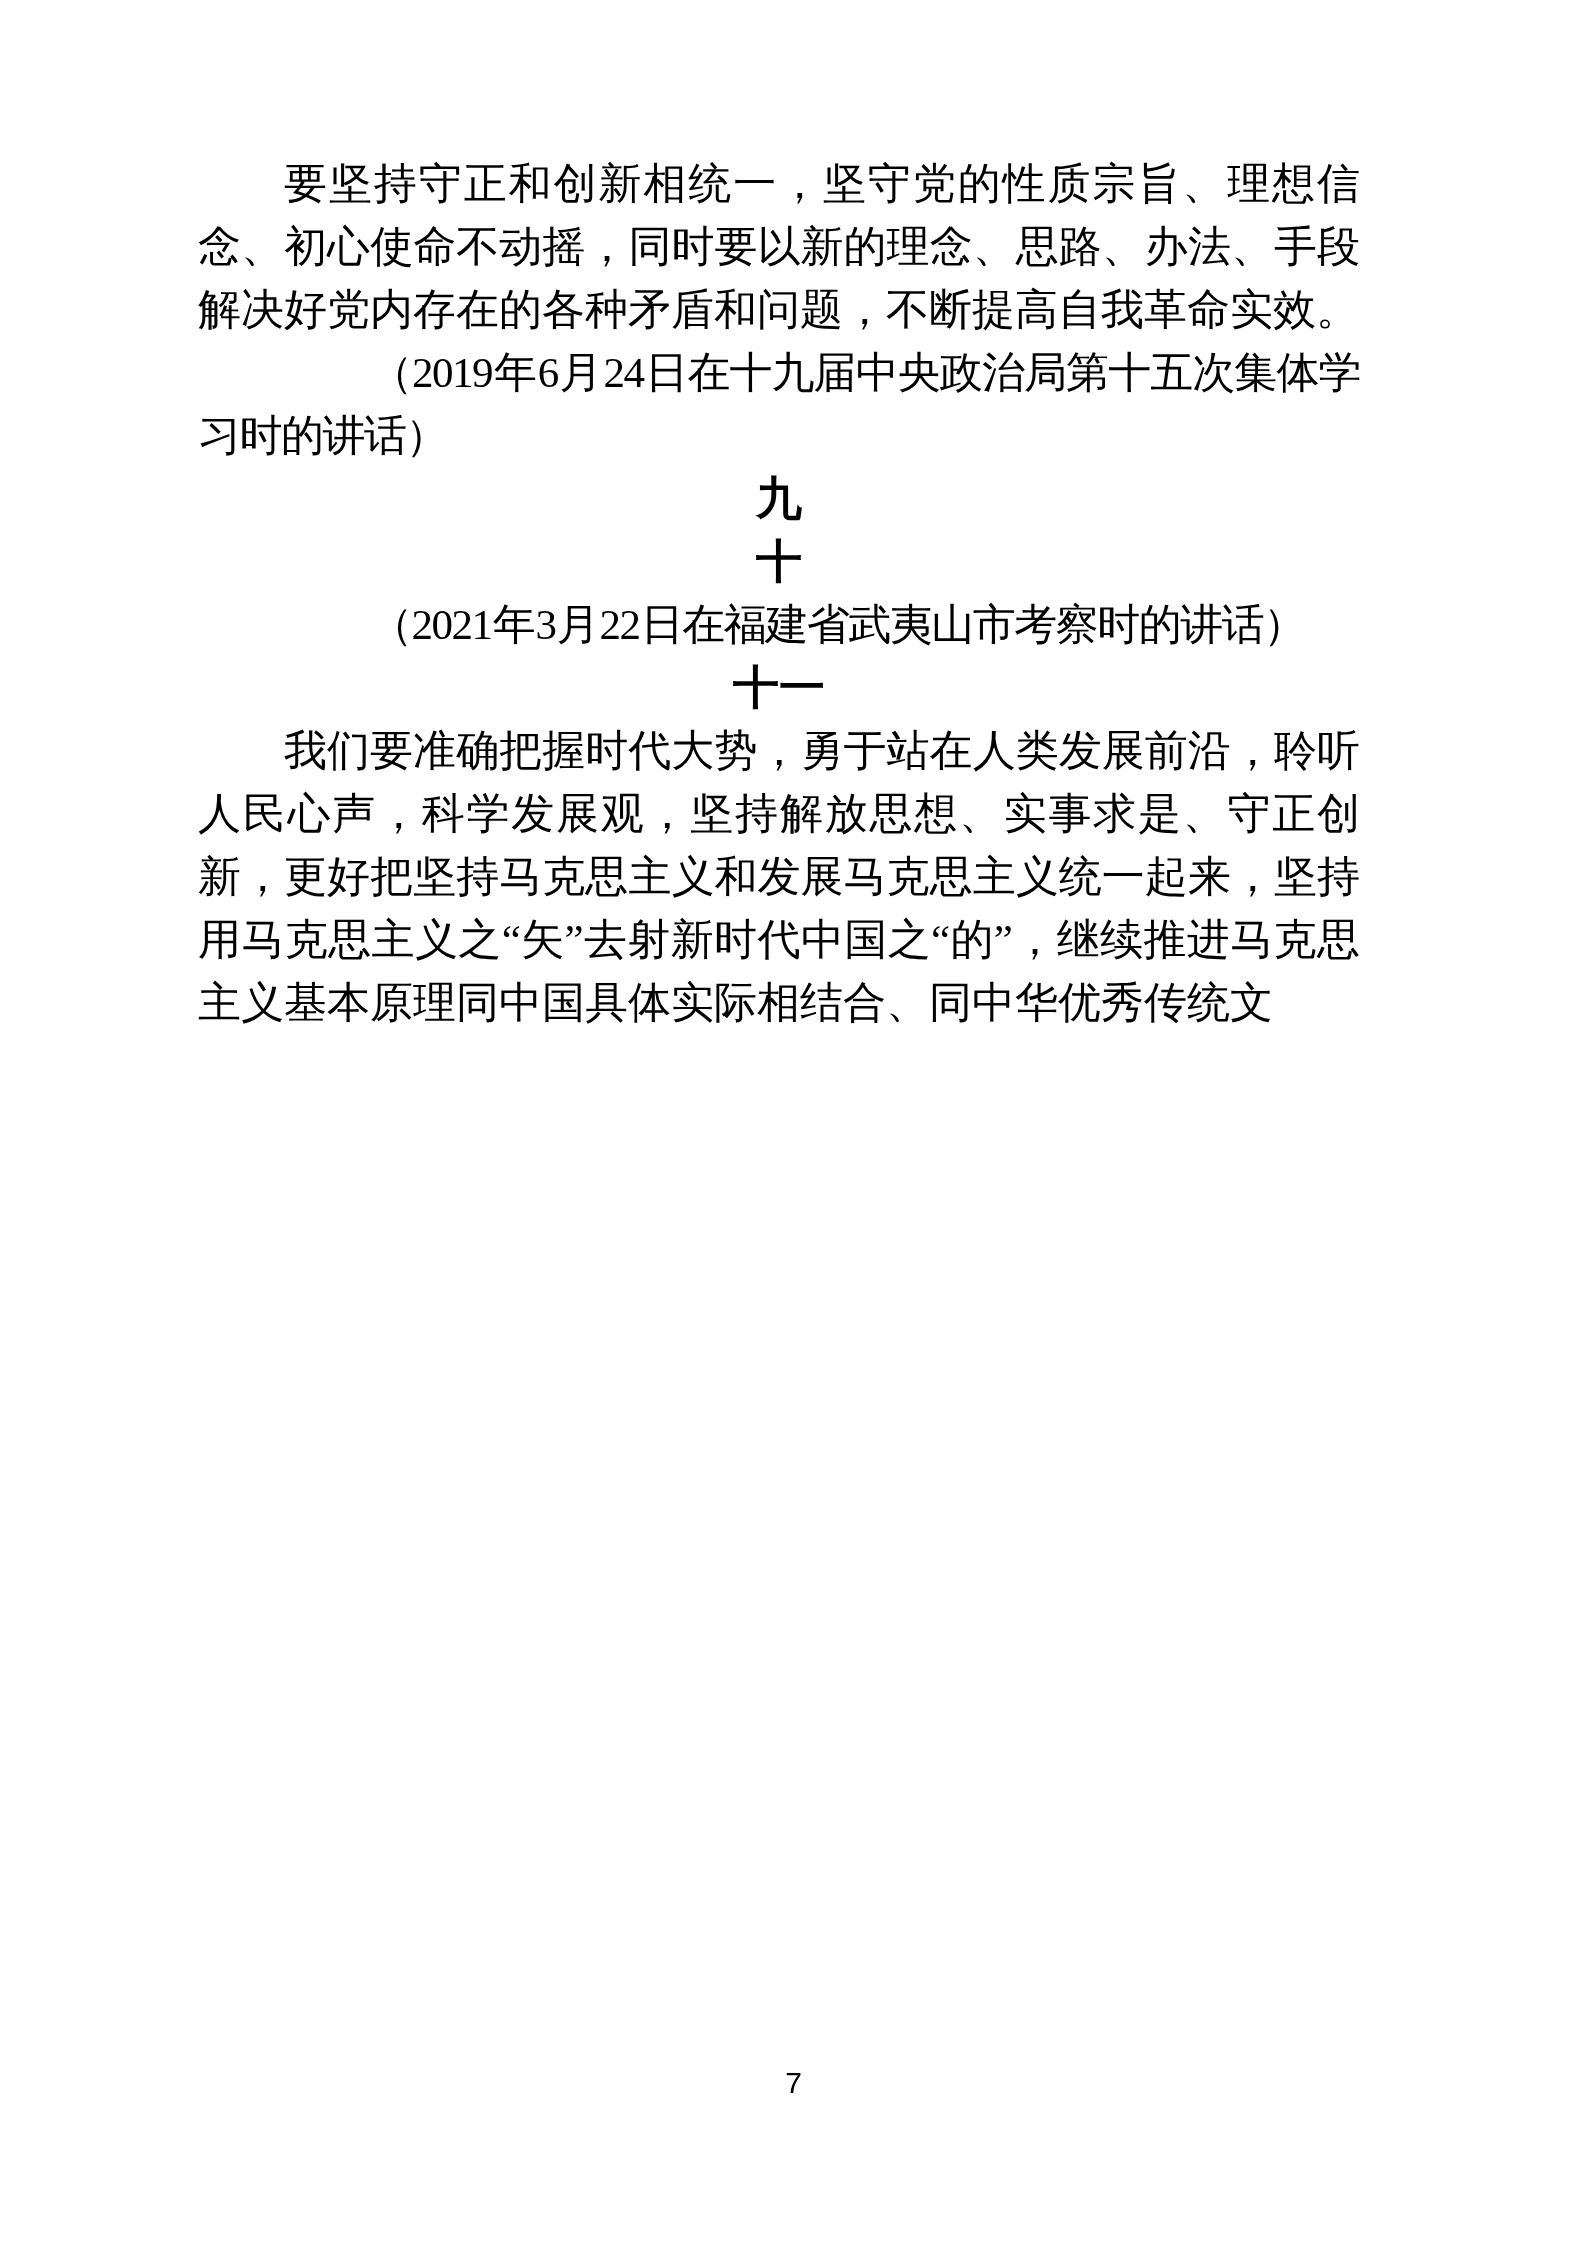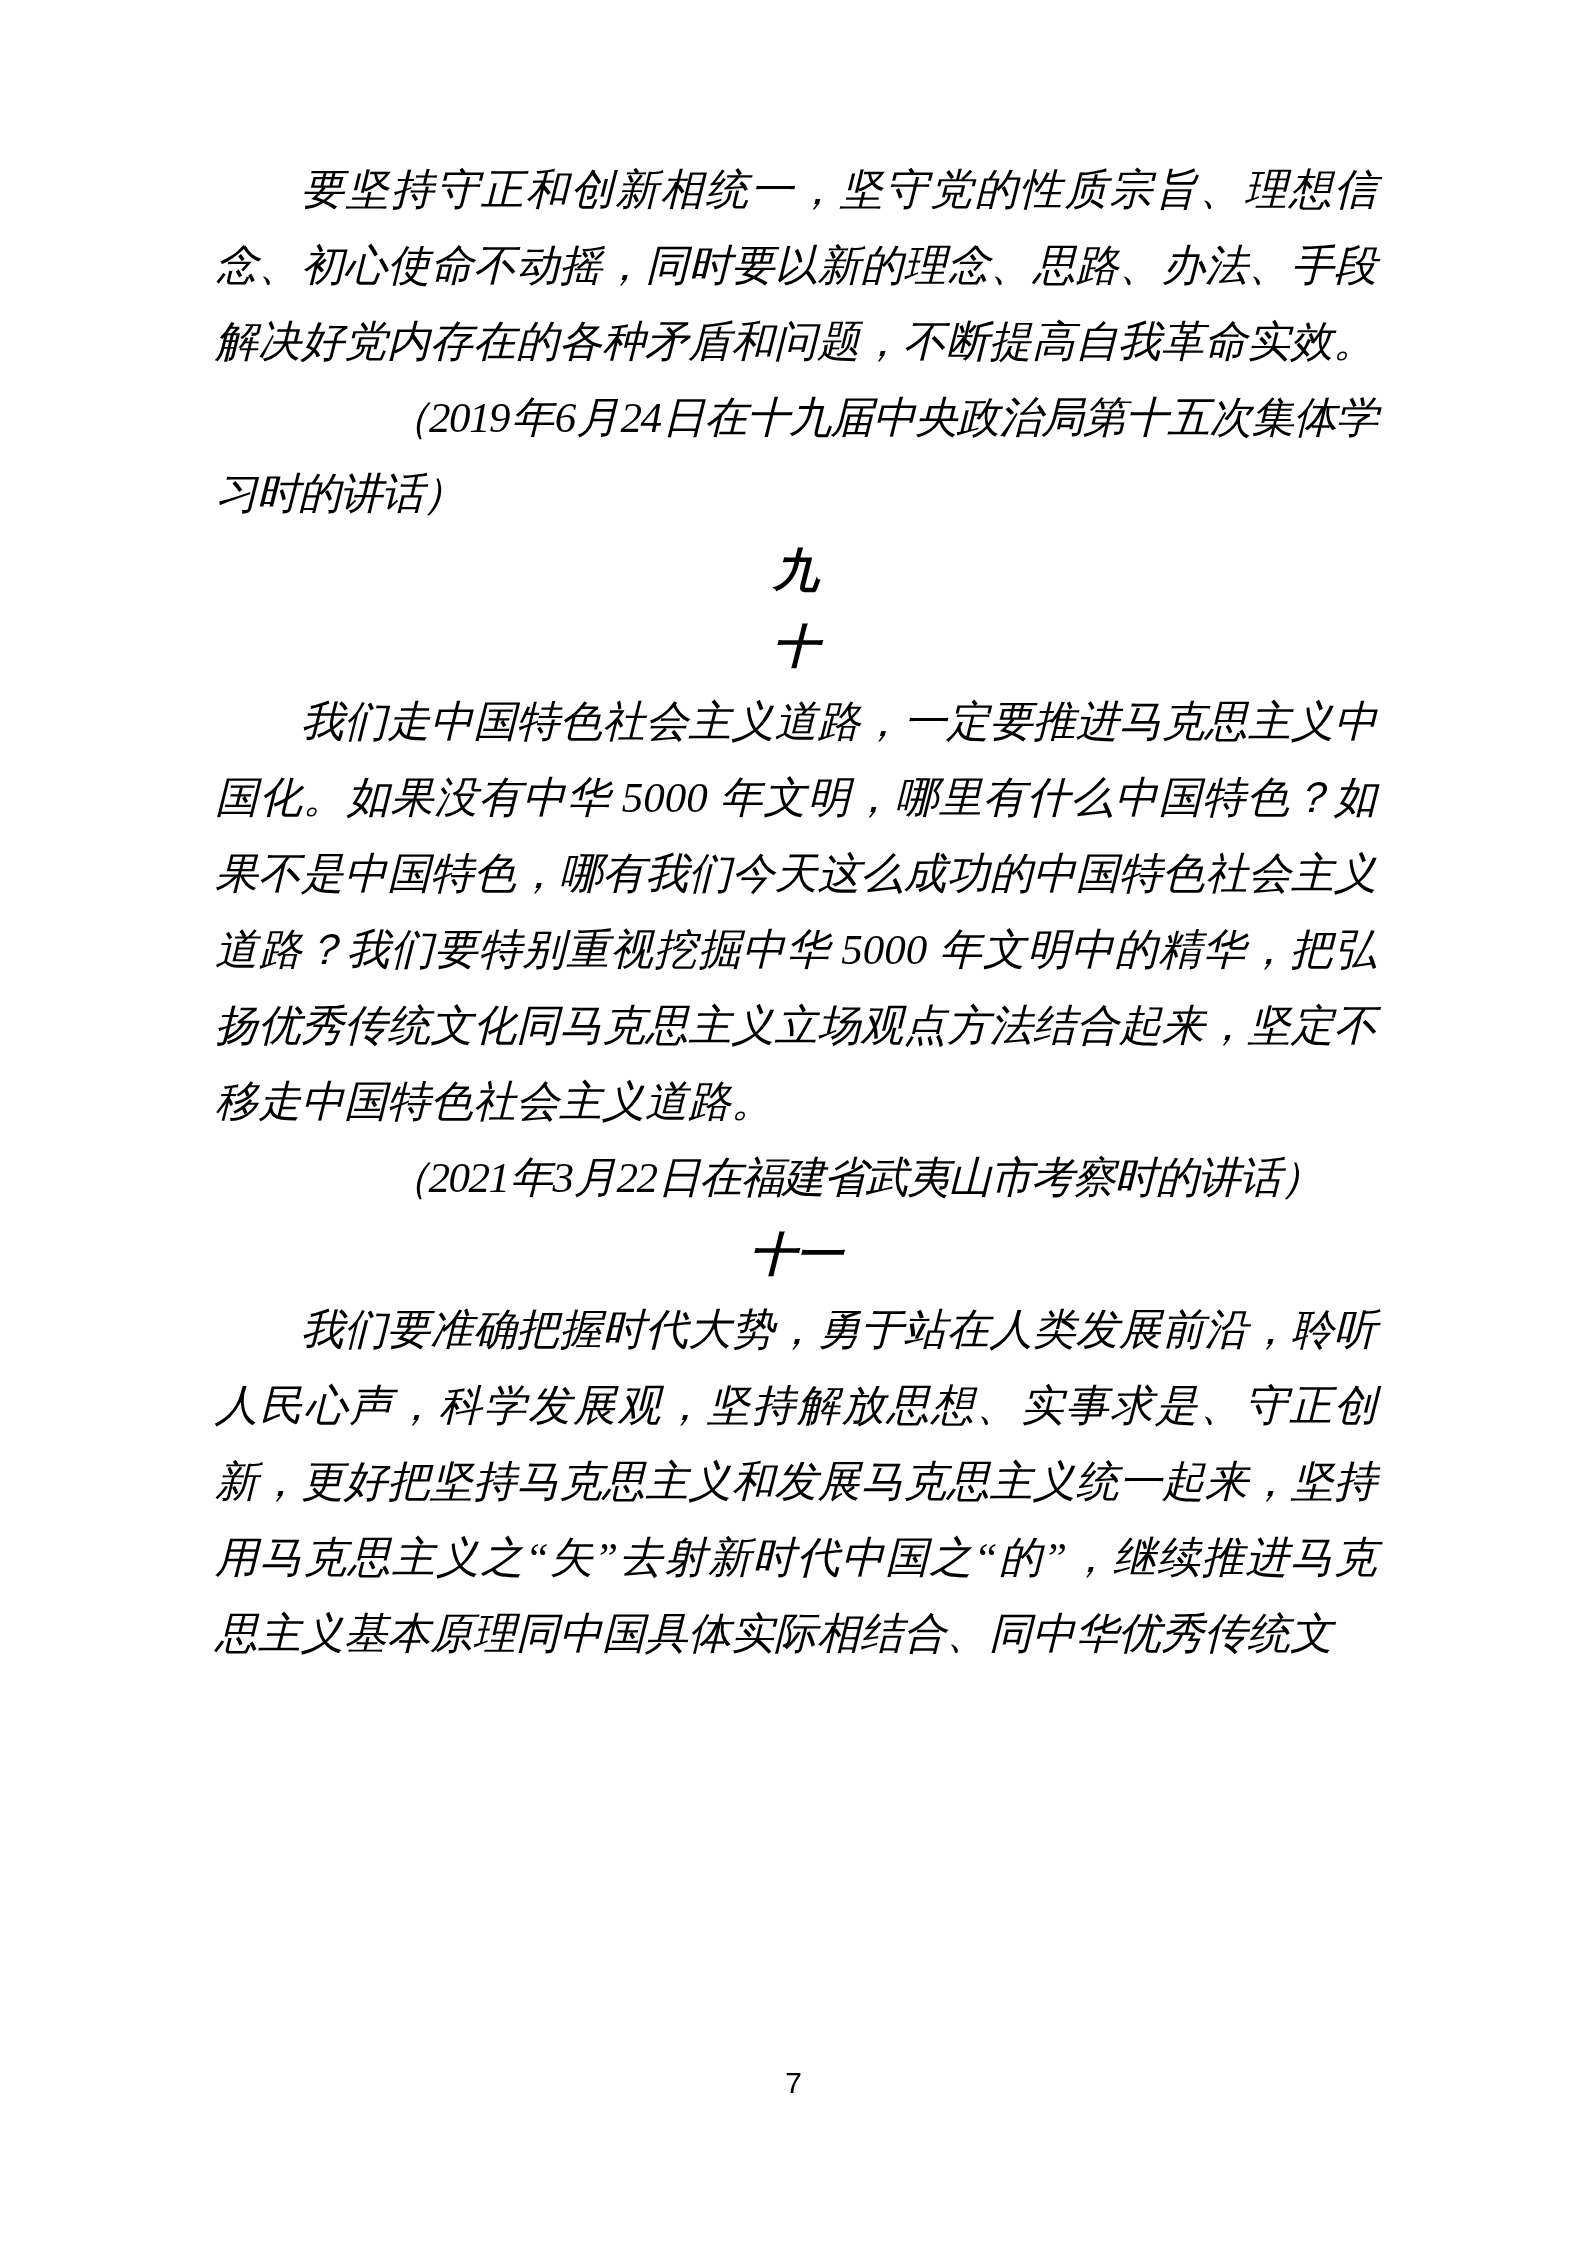--- a/index.html
+++ b/index.html
@@ -11,28 +11,27 @@
     position: relative;
     width: 1587px;
     height: 2245px;
     background: #ffffff;
     overflow: hidden;
     font-family: "Liberation Serif", "DejaVu Serif", serif;
     color: #000000;
   }
   .text-column {
     position: absolute;
-    left: 215px;
+    left: 198px;
     top: 152px;
     width: 1162px;
     font-size: 43px;
-    line-height: 76px;
+    line-height: 63px;
     text-align: justify;
     text-justify: inter-ideograph;
-    font-style: italic;
   }
   .text-column p {
     margin: 0;
     padding: 0;
   }
   .paragraph {
     text-indent: 2em;
   }
   .citation {
     text-indent: 4em;
@@ -62,19 +61,18 @@
 </head>
 <body>
 
 <div class="page">
   <main class="text-column">
 
   <p class="paragraph">要坚持守正和创新相统一，坚守党的性质宗旨、理想信念、初心使命不动摇，同时要以新的理念、思路、办法、手段解决好党内存在的各种矛盾和问题，不断提高自我革命实效。</p>
       <p class="citation">（2019 年 6 月 24 日在十九届中央政治局第十五次集体学习时的讲话）</p>
       <p class="heading">九</p>
       <p class="heading">十</p>
-      <p class="paragraph">我们走中国特色社会主义道路，一定要推进马克思主义中国化。如果没有中华 5000 年文明，哪里有什么中国特色？如果不是中国特色，哪有我们今天这么成功的中国特色社会主义道路？我们要特别重视挖掘中华 5000 年文明中的精华，把弘扬优秀传统文化同马克思主义立场观点方法结合起来，坚定不移走中国特色社会主义道路。</p>
       <p class="citation">（2021 年 3 月 22 日在福建省武夷山市考察时的讲话）</p>
       <p class="heading">十一</p>
       <p class="paragraph">我们要准确把握时代大势，勇于站在人类发展前沿，聆听人民心声，科学发展观，坚持解放思想、实事求是、守正创新，更好把坚持马克思主义和发展马克思主义统一起来，坚持用马克思主义之“矢”去射新时代中国之“的”，继续推进马克思主义基本原理同中国具体实际相结合、同中华优秀传统文</p>
     </main>
   <div class="page-number">7</div>
 </div>
 
 </body></html>

